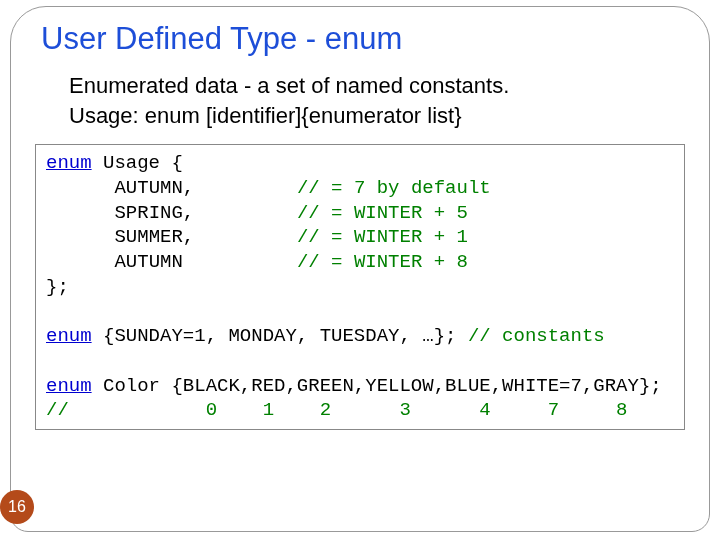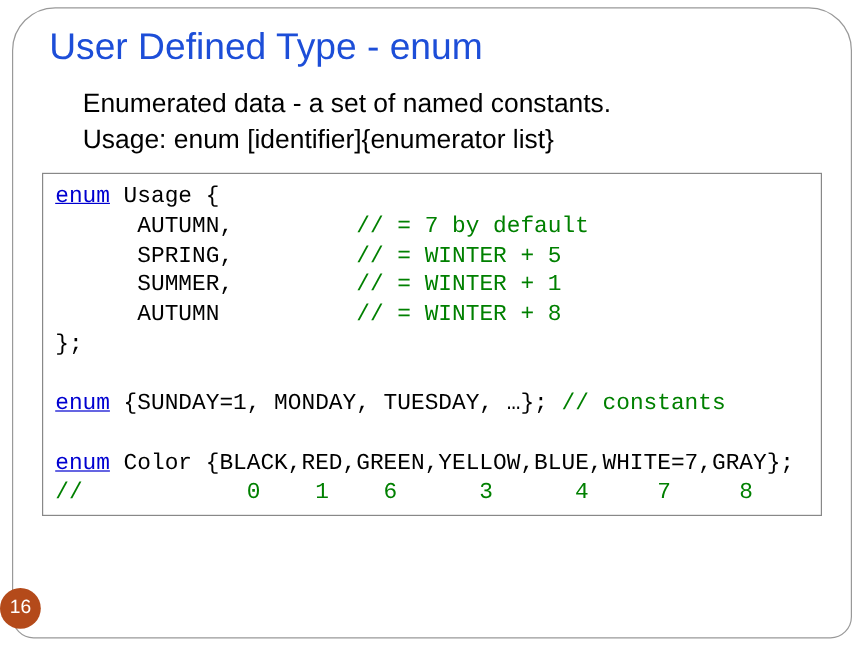--- a/index.html
+++ b/index.html
@@ -85,18 +85,18 @@
 <pre><span class="kw">enum</span> <span>Usage {</span>
       <span>AUTUMN,</span>         <span class="cm">// = 7 by default</span>
       <span>SPRING,</span>         <span class="cm">// = WINTER + 5</span>
       <span>SUMMER,</span>         <span class="cm">// = WINTER + 1</span>
       <span>AUTUMN</span>          <span class="cm">// = WINTER + 8</span>
 <span>};</span>
 
 <span class="kw">enum</span> <span>{SUNDAY=1, MONDAY, TUESDAY, …};</span> <span class="cm">// constants</span>
 
 <span class="kw">enum</span> <span>Color {BLACK,RED,GREEN,YELLOW,BLUE,WHITE=7,GRAY};</span>
-<span class="idx-row">//            0    1    6      3      4     7     8</span></pre>
+<span class="idx-row">//            0    1    2      3      4     7     8</span></pre>
   </div>
 
 </div>
 
 <div class="page-num">16</div>
 
 </body></html>

